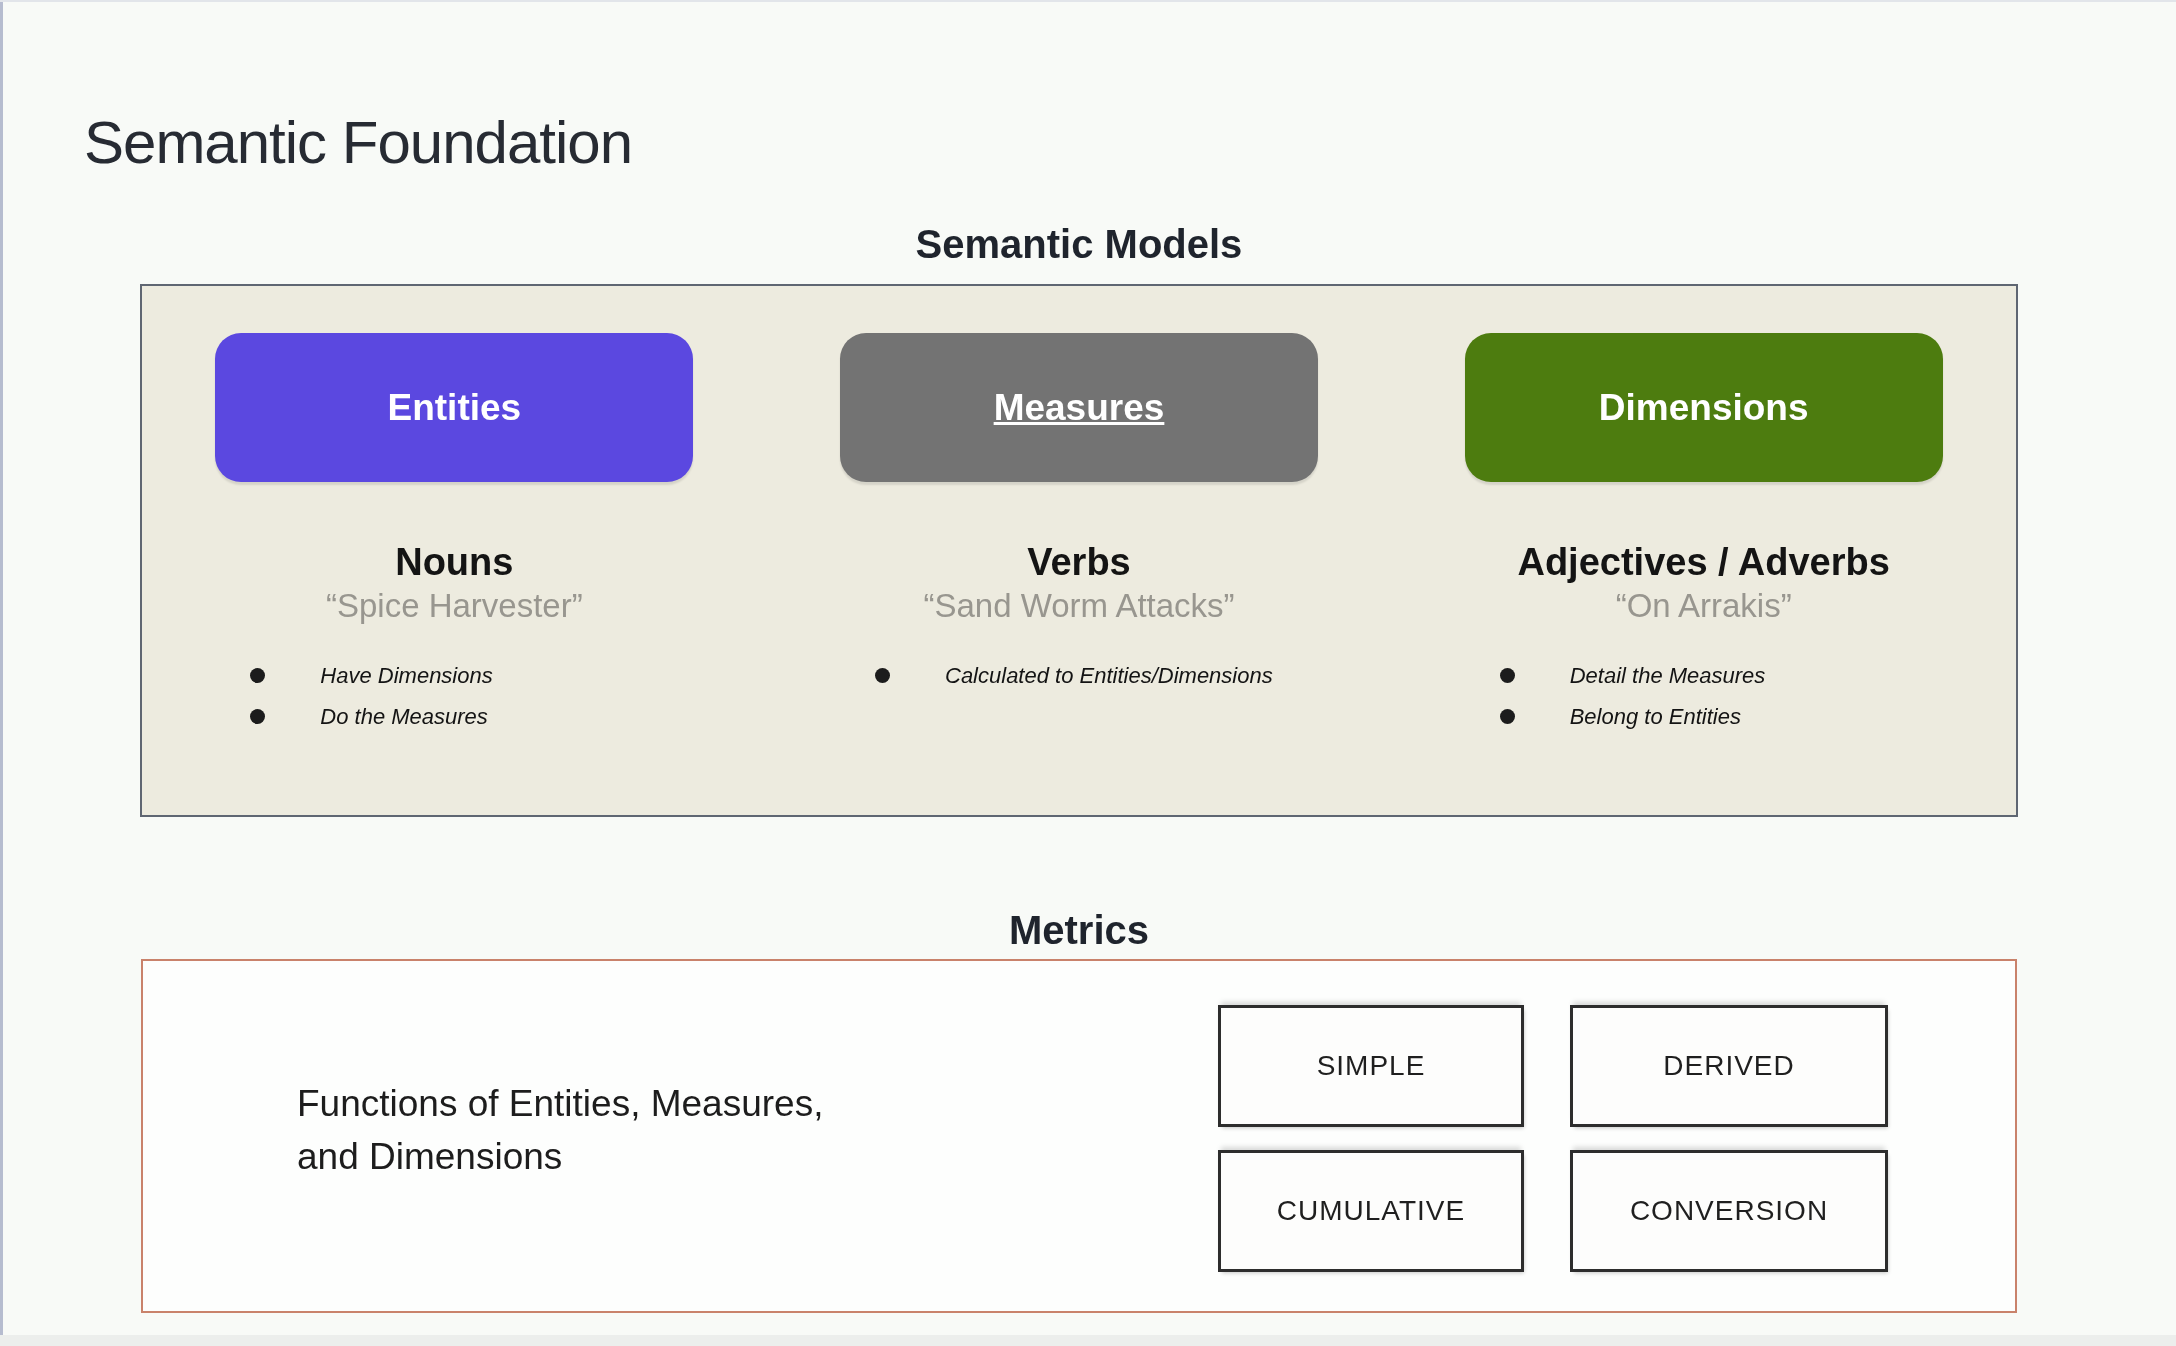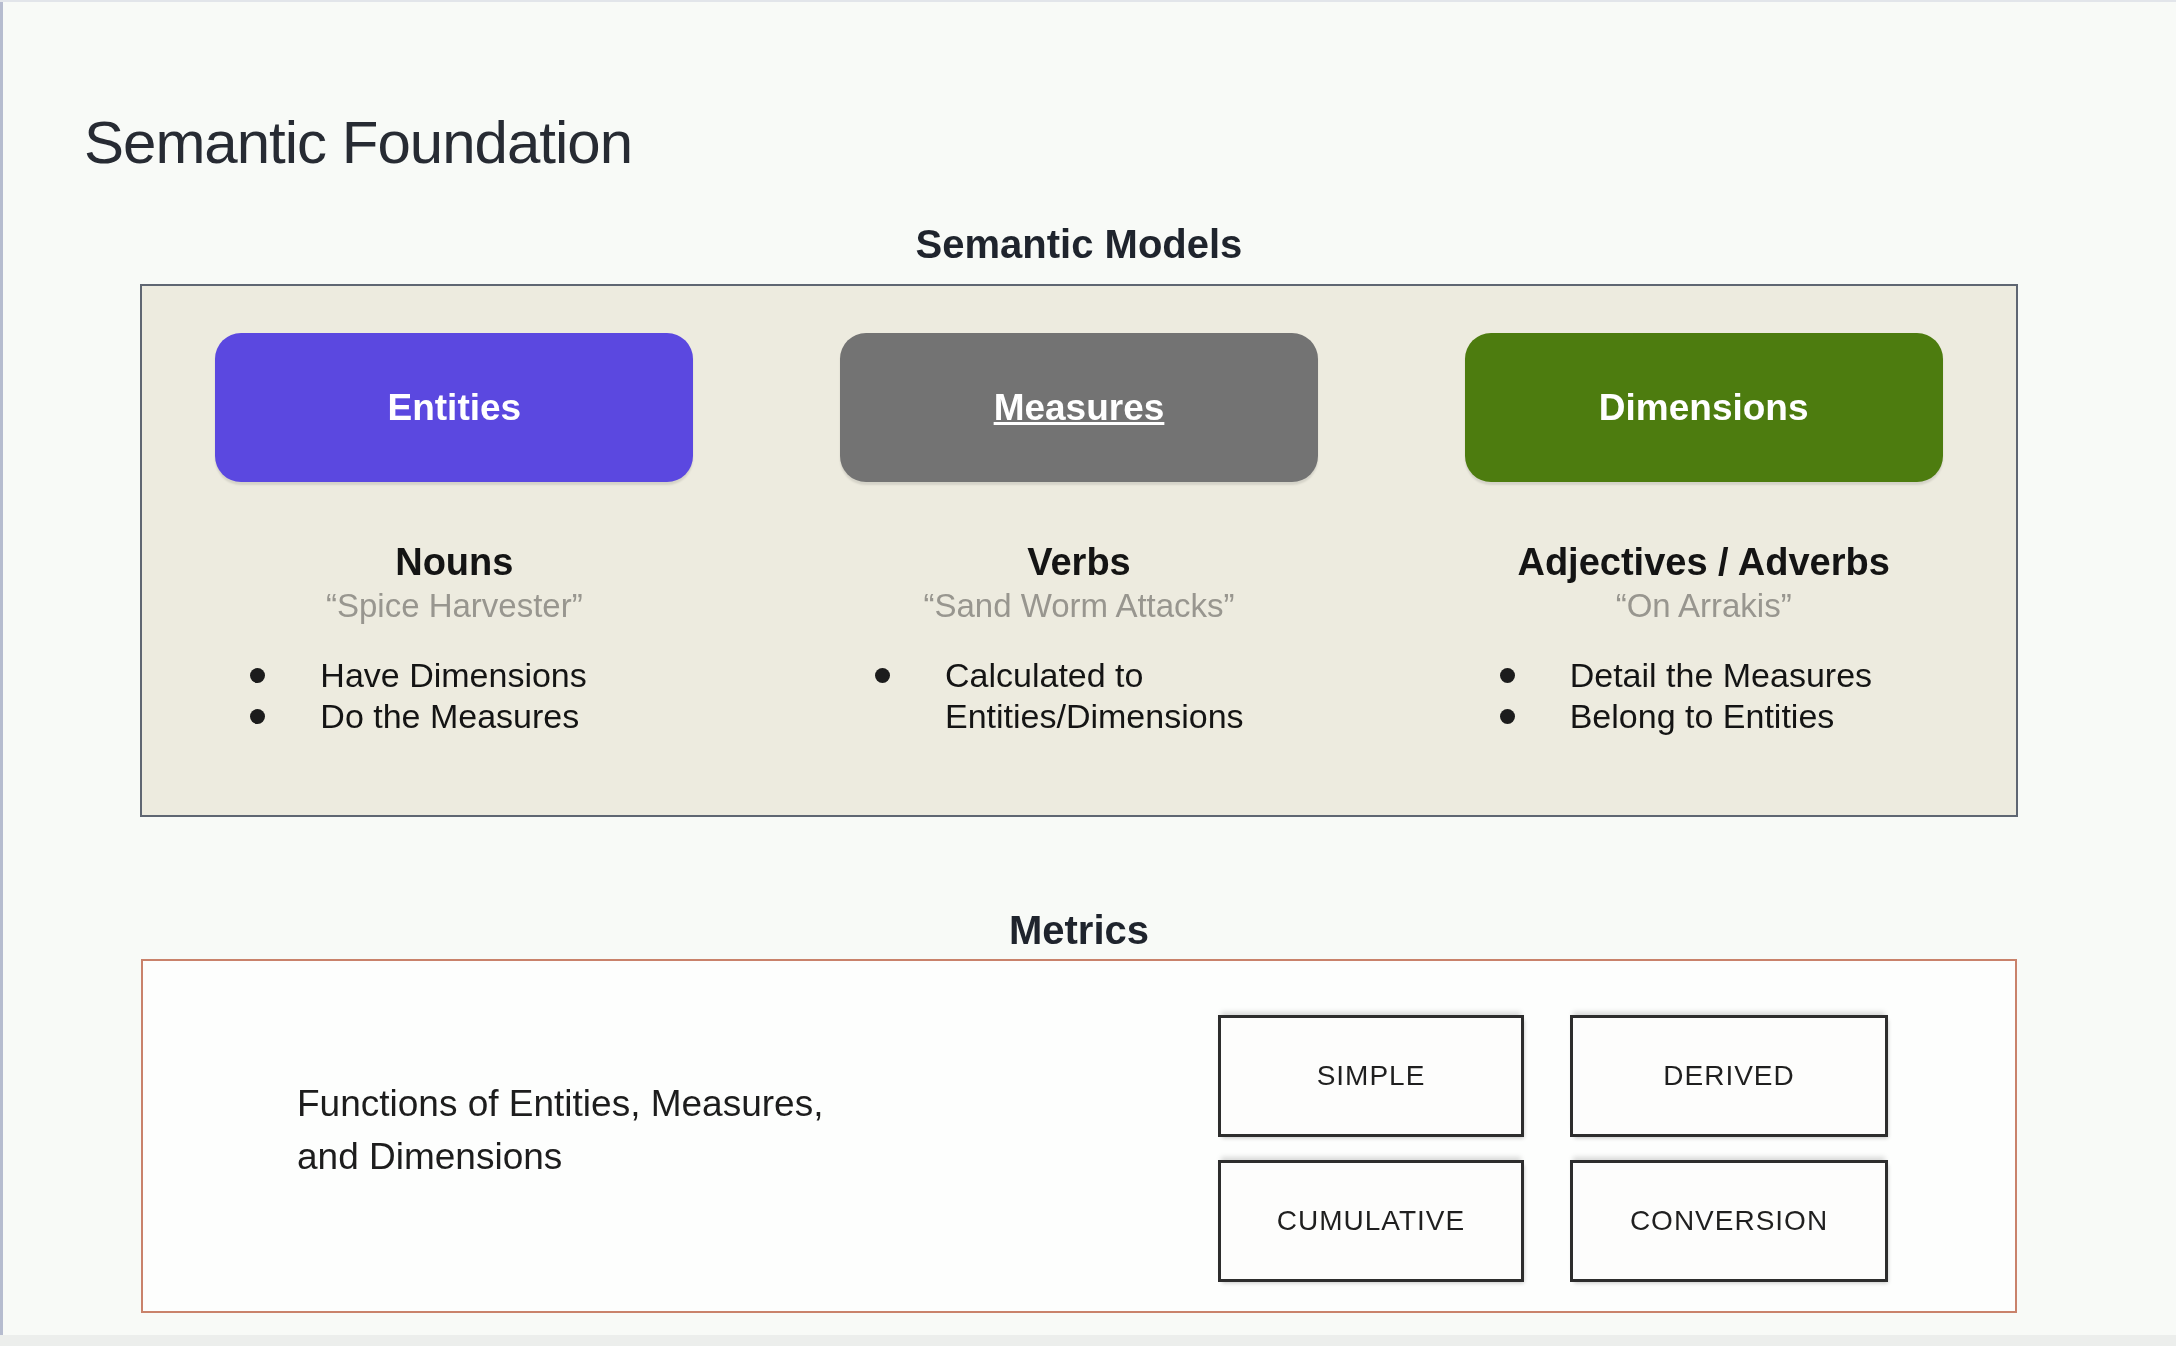--- a/index.html
+++ b/index.html
@@ -38,41 +38,41 @@
   .pill-measures{background:#737373;text-decoration:underline;}
   .pill-dimensions{background:#4d7c0f;}
 
   .pos-heading{margin-top:58px;font-size:38px;line-height:44px;font-weight:bold;color:#141414;}
   .pos-example{margin-top:3px;font-size:33px;line-height:38px;color:#98968f;}
   .bullets{
     list-style:none;margin:30px 0 0 0;padding:0;width:436px;
   }
   .bullets li{
     position:relative;padding-left:84px;
-    font-size:34px;line-height:41px;color:#141414;
+    font-size:22px;line-height:41px;color:#141414;font-style:italic;
   }
   .bullets li::before{
     content:"";position:absolute;left:14px;top:13px;
     width:15px;height:15px;border-radius:50%;background:#1c1c1c;
   }
 
   .metrics-heading{
     position:absolute;left:141px;top:908px;width:1876px;
     text-align:center;font-size:40px;font-weight:bold;color:#1f242d;
   }
   .metrics-box{
     position:absolute;left:141px;top:959px;width:1876px;height:354px;
     box-sizing:border-box;background:#fdfefd;border:2px solid #c9826b;
   }
   .metrics-desc{
     position:absolute;left:154px;top:116px;
     font-size:37px;line-height:53px;color:#1d1d1d;white-space:pre-line;
   }
   .metric-grid{
-    position:absolute;left:1075px;top:54px;
+    position:absolute;left:1075px;top:44px;
     display:grid;grid-template-columns:306px 318px;column-gap:46px;row-gap:23px;
   }
   .metric-card{
     height:122px;box-sizing:border-box;
     background:#fdfdfc;border:3px solid #2d2d2d;
     display:flex;align-items:center;justify-content:center;
     font-size:28px;color:#1f1f1f;letter-spacing:1px;
     box-shadow:0 -6px 5px -3px rgba(0,0,0,0.15), 2px 3px 4px -2px rgba(0,0,0,0.22);
   }
 </style>

